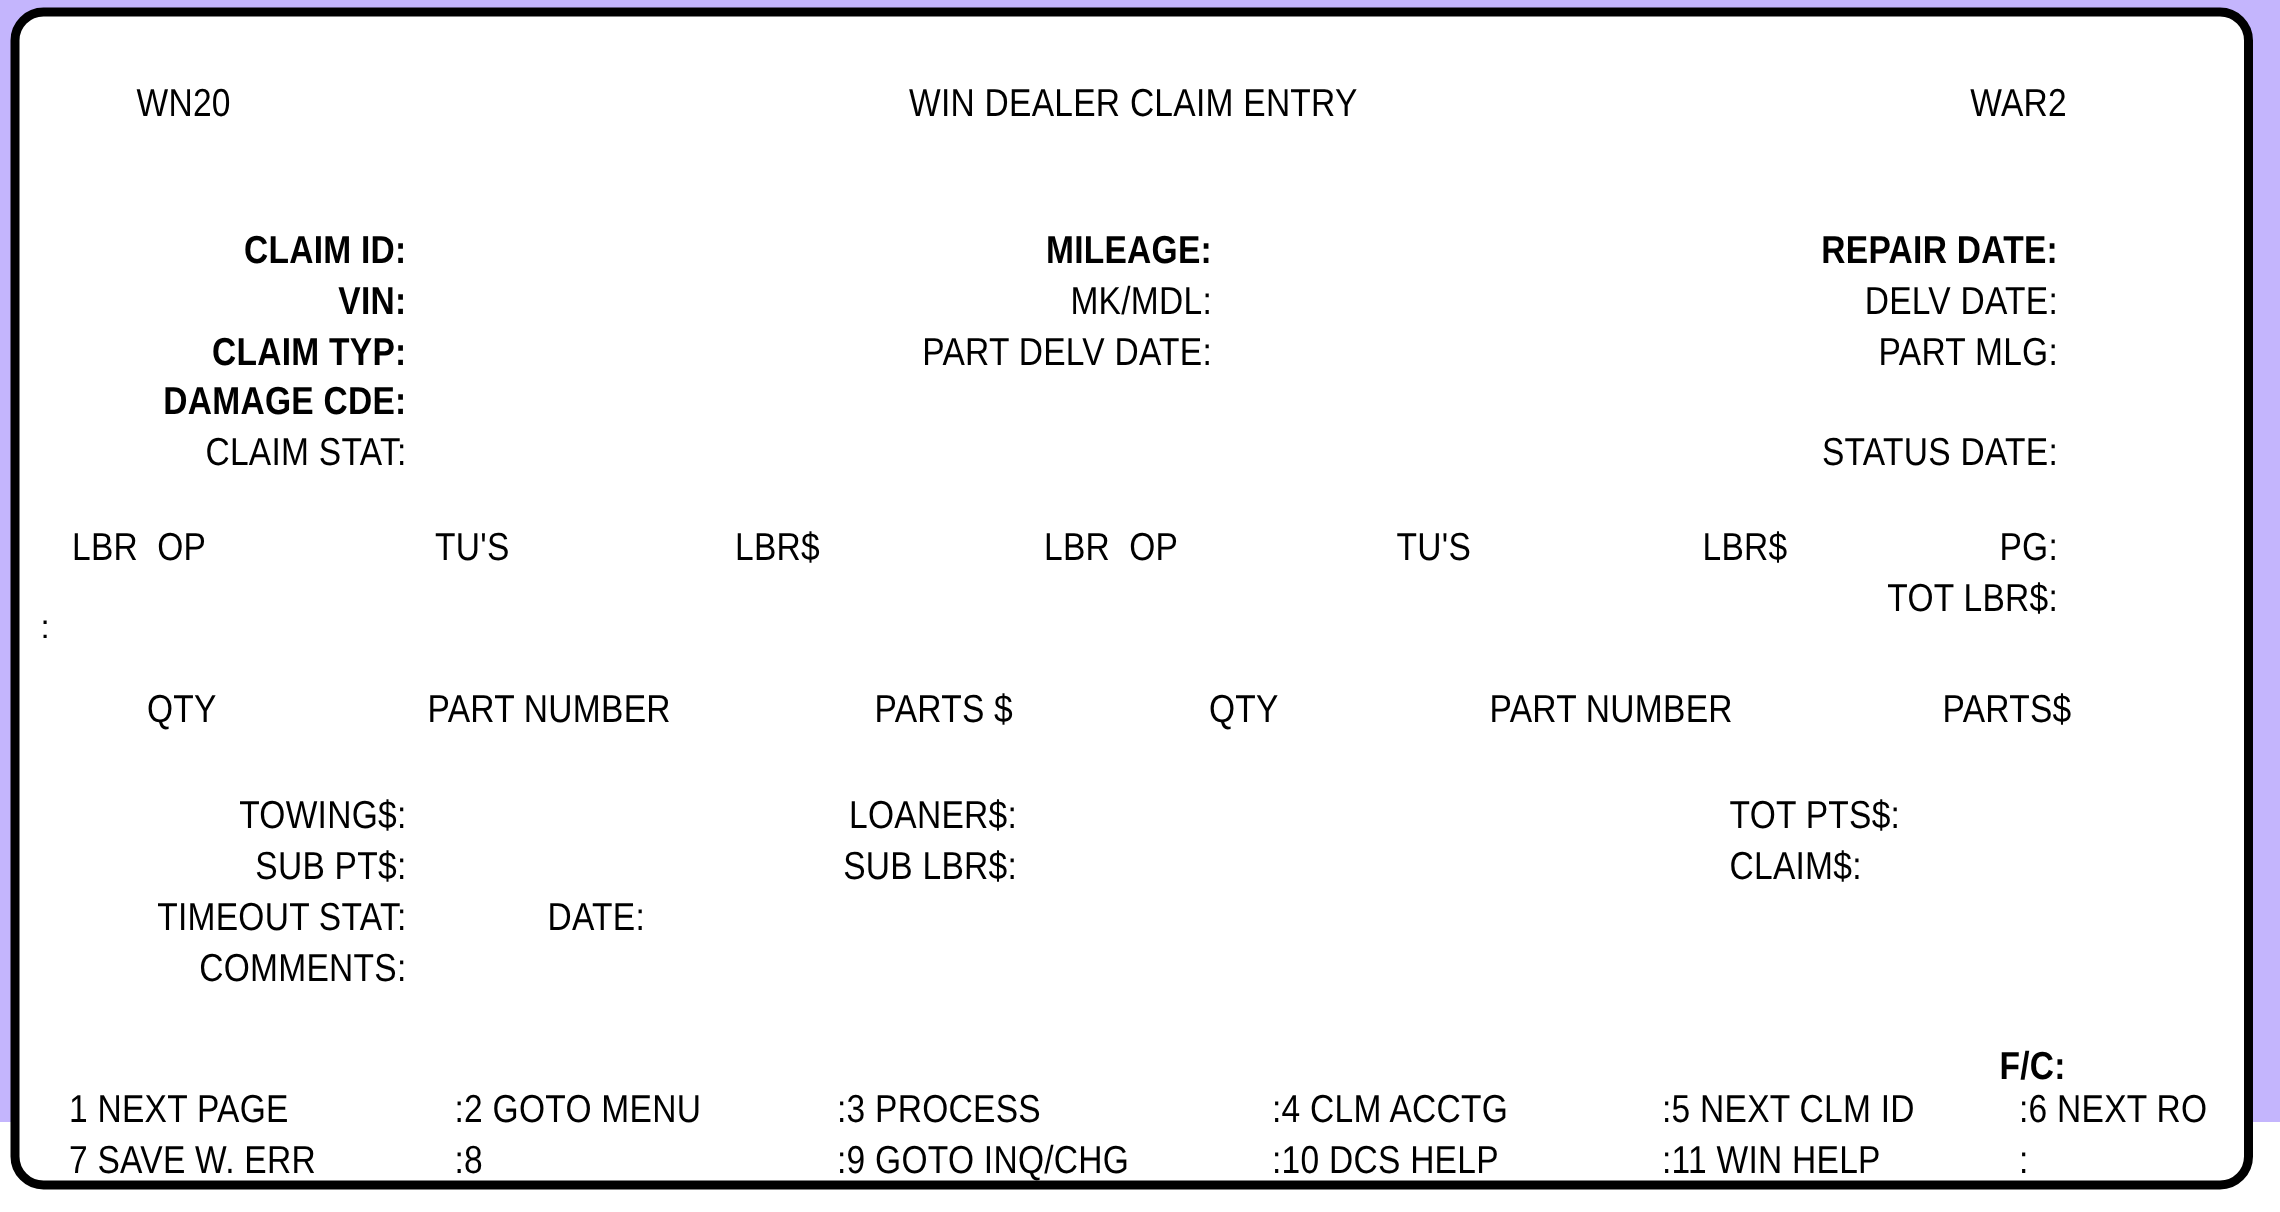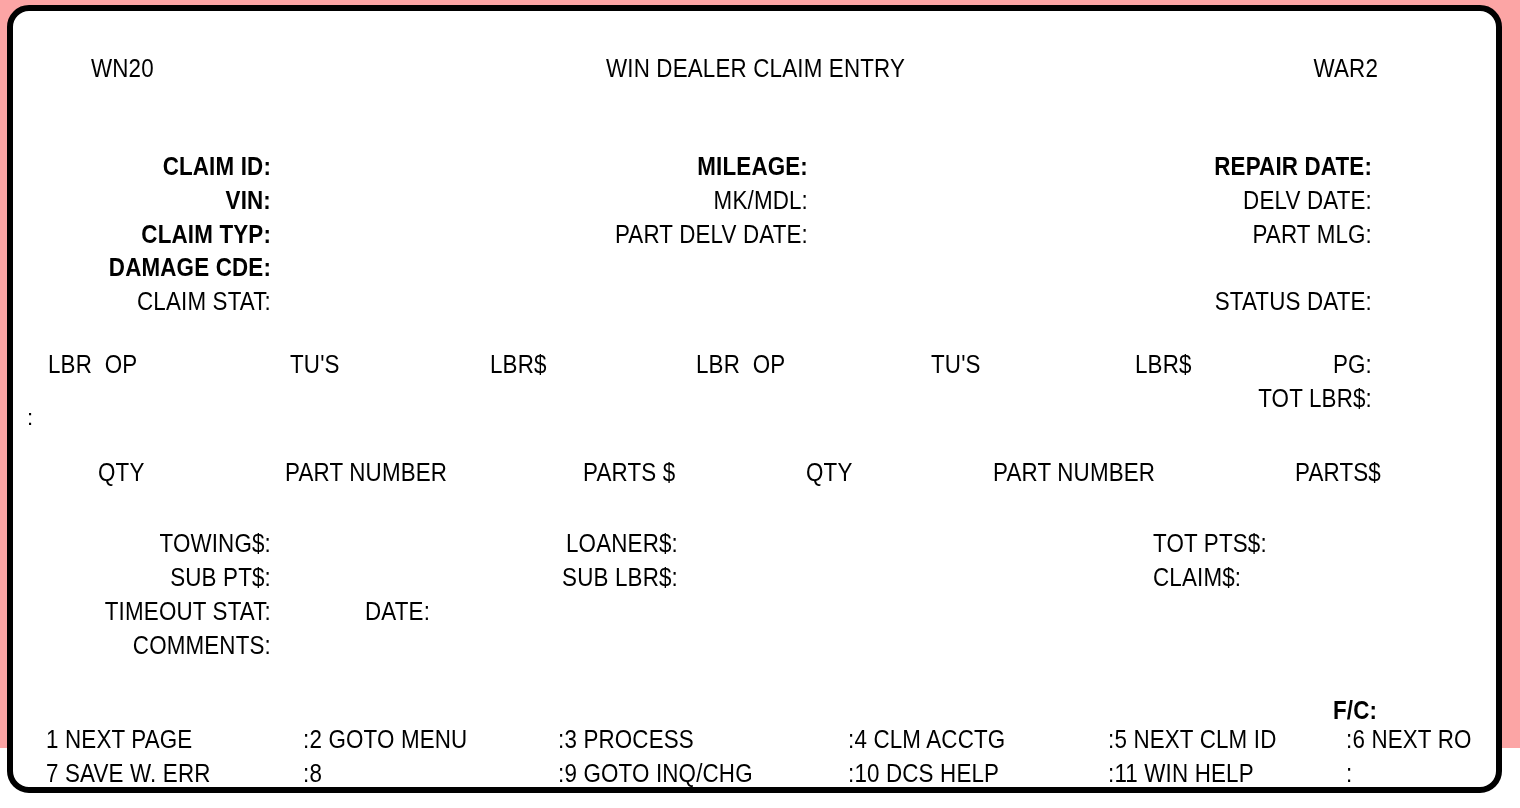--- a/index.html
+++ b/index.html
@@ -14,21 +14,21 @@
     font-family: "Liberation Sans", "DejaVu Sans", sans-serif;
     color: #000000;
     overflow: hidden;
   }
 
   
   #screen {
     position: relative;
     width: 1520px;
     height: 748px;
-    background: #fca5a5;
+    background: #c4b5fd;
   }
   #frame {
     position: absolute;
     left: 7px;
     top: 5px;
     width: 1495px;
     height: 788px;
     border: 6px solid #000000;
     border-radius: 22px;
     box-sizing: border-box;

